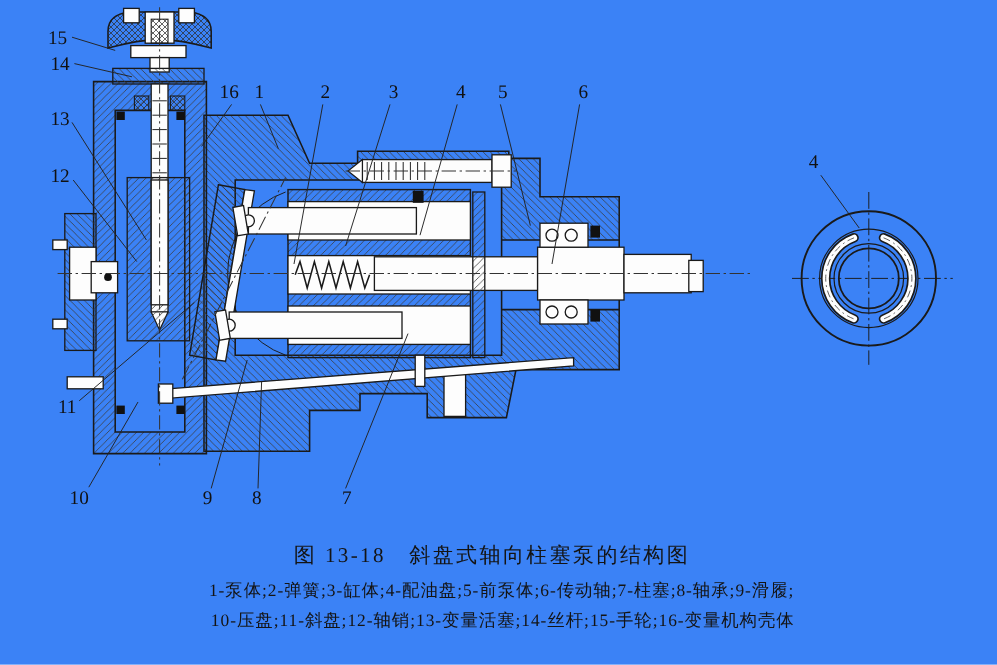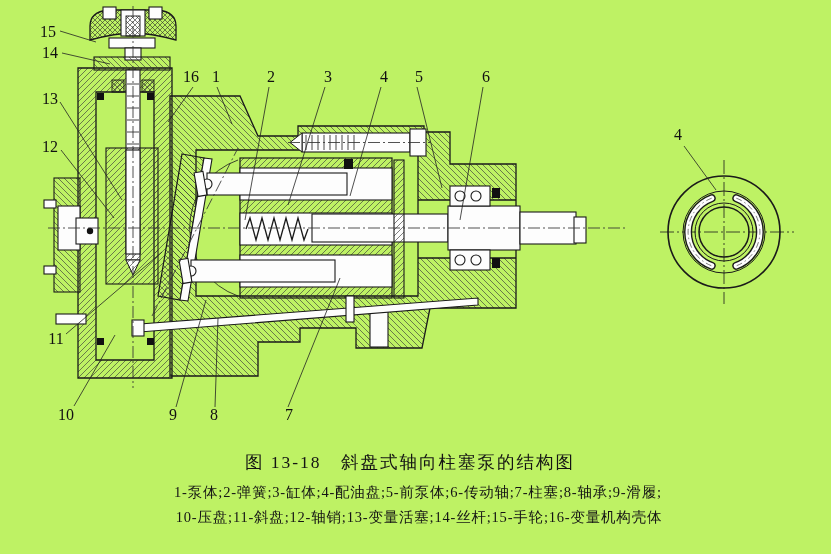--- a/index.html
+++ b/index.html
@@ -1,16 +1,16 @@
 <!DOCTYPE html>
 <html><head>
 <meta charset="utf-8">
 <style>
   html,body{margin:0;padding:0;background:#ffffff;}
-  .page{position:relative;width:831px;height:554px;background:#bef264;overflow:hidden;
+  .page{position:relative;width:831px;height:554px;background:#3b82f6;overflow:hidden;
         font-family:"Liberation Serif", serif;}
   svg{display:block;}
   .callout-num{font-family:"Liberation Serif", serif;font-size:16px;fill:#111;}
   .cap-title{font-family:"Liberation Serif", serif;font-size:17.5px;letter-spacing:2px;fill:#141414;}
   .cap-legend{font-family:"Liberation Serif", serif;font-size:14.5px;letter-spacing:0.8px;fill:#141414;}
   .thin{fill:none;stroke:#1a1a1a;stroke-width:0.8;}
   .leader{stroke:#222;stroke-width:0.8;}
   .cl{stroke:#333;stroke-width:0.85;fill:none;stroke-dasharray:12 3 2 3;}
   .wp{fill:#fdfdfd;stroke:#1a1a1a;stroke-width:1.1;}
 </style>

